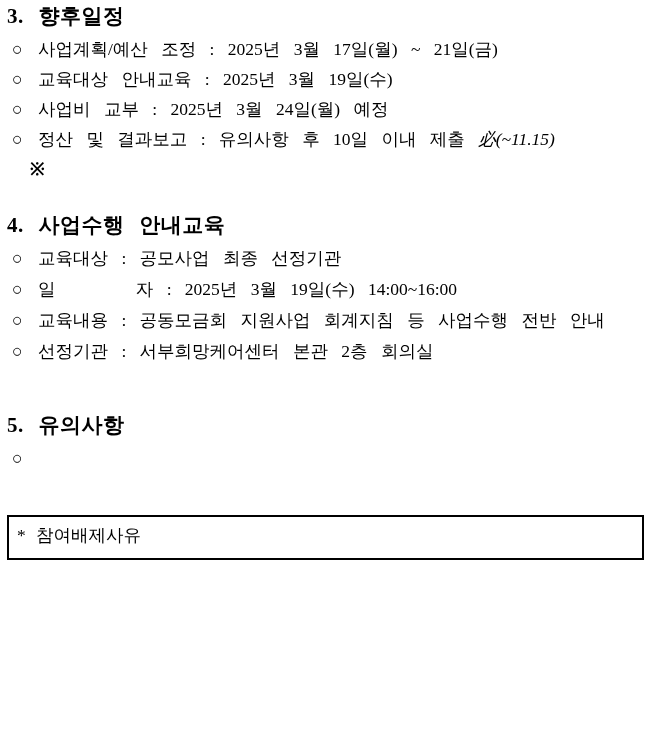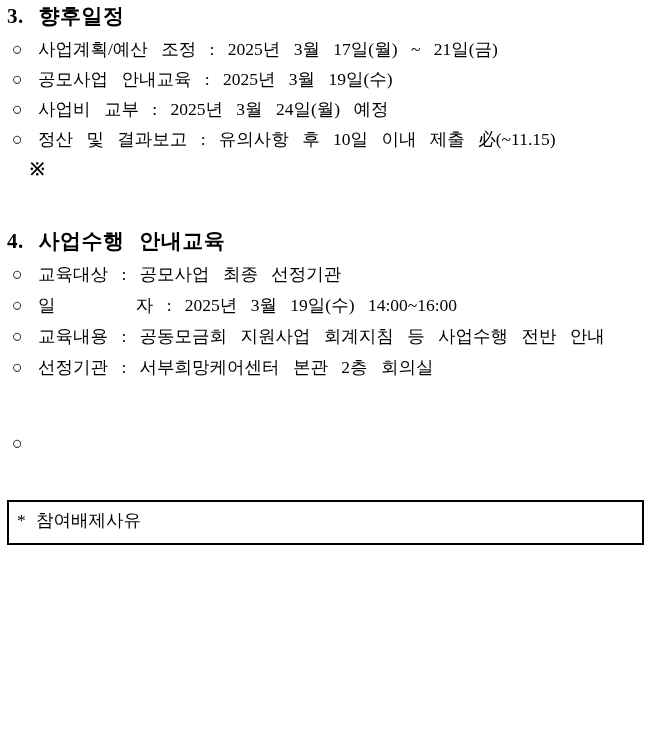--- a/index.html
+++ b/index.html
@@ -39,33 +39,33 @@
   .marker {
     flex: 0 0 31px;
     box-sizing: border-box;
     padding-left: 5px;
     font-size: 18px;
   }
   .text {
     flex: 1;
     white-space: pre-wrap;
   }
-  .em-required { }
+  .em-required { font-style: italic; }
   .note-row {
     margin-left: 23px;
     font-weight: bold;
     line-height: 30px;
     display: flex;
   }
   .note-row .note-mark { flex: 0 0 25px; }
   .jfull {
     text-align: justify;
     text-align-last: justify;
   }
-  #section-education { margin-top: 44px; }
+  #section-education { margin-top: 28px; }
   #section-caution { margin-top: 45px; }
   .exclusion-box {
     box-sizing: border-box;
     margin-top: 10px;
     width: 637px;
     border: 2px solid #000000;
     padding: 3px 6px 7px 8px;
     line-height: 31px;
   }
   .box-title-row { display: flex; }
@@ -78,21 +78,21 @@
 
   <section id="section-schedule">
     <h2 class="heading">3. 향후일정</h2>
     <div class="rows">
       <div class="row">
         <span class="marker">○</span>
         <span class="text">사업계획/예산 조정 : 2025년 3월 17일(월) ~ 21일(금)</span>
       </div>
       <div class="row">
         <span class="marker">○</span>
-        <span class="text">공모사업 안내교육 : 2025년 3월 19일(수)</span>
+        <span class="text">교육대상 안내교육 : 2025년 3월 19일(수)</span>
       </div>
       <div class="row">
         <span class="marker">○</span>
         <span class="text">사업비 교부 : 2025년 3월 24일(월) 예정</span>
       </div>
       <div class="row">
         <span class="marker">○</span>
         <span class="text"><span>정산 및 결과보고 : 유의사항 후 10일 이내 제출 </span><span class="em-required">必(~11.15)</span></span>
       </div>
       <div class="note-row">
@@ -117,20 +117,21 @@
         <span class="text">교육내용 : 공동모금회 지원사업 회계지침 등 사업수행 전반 안내</span>
       </div>
       <div class="row row-wide">
         <span class="marker">○</span>
         <span class="text">선정기관 : 서부희망케어센터 본관 2층 회의실</span>
       </div>
     </div>
   </section>
 
   <section id="section-caution">
+    <h2 class="heading">5. 유의사항</h2>
     <div class="rows">
       <div class="row row-wide">
         <span class="marker">○</span>
         <span class="text">
         </span>
       </div>
     </div>
     <div class="exclusion-box">
       <div class="box-title-row">
         <span class="asterisk">*</span>

